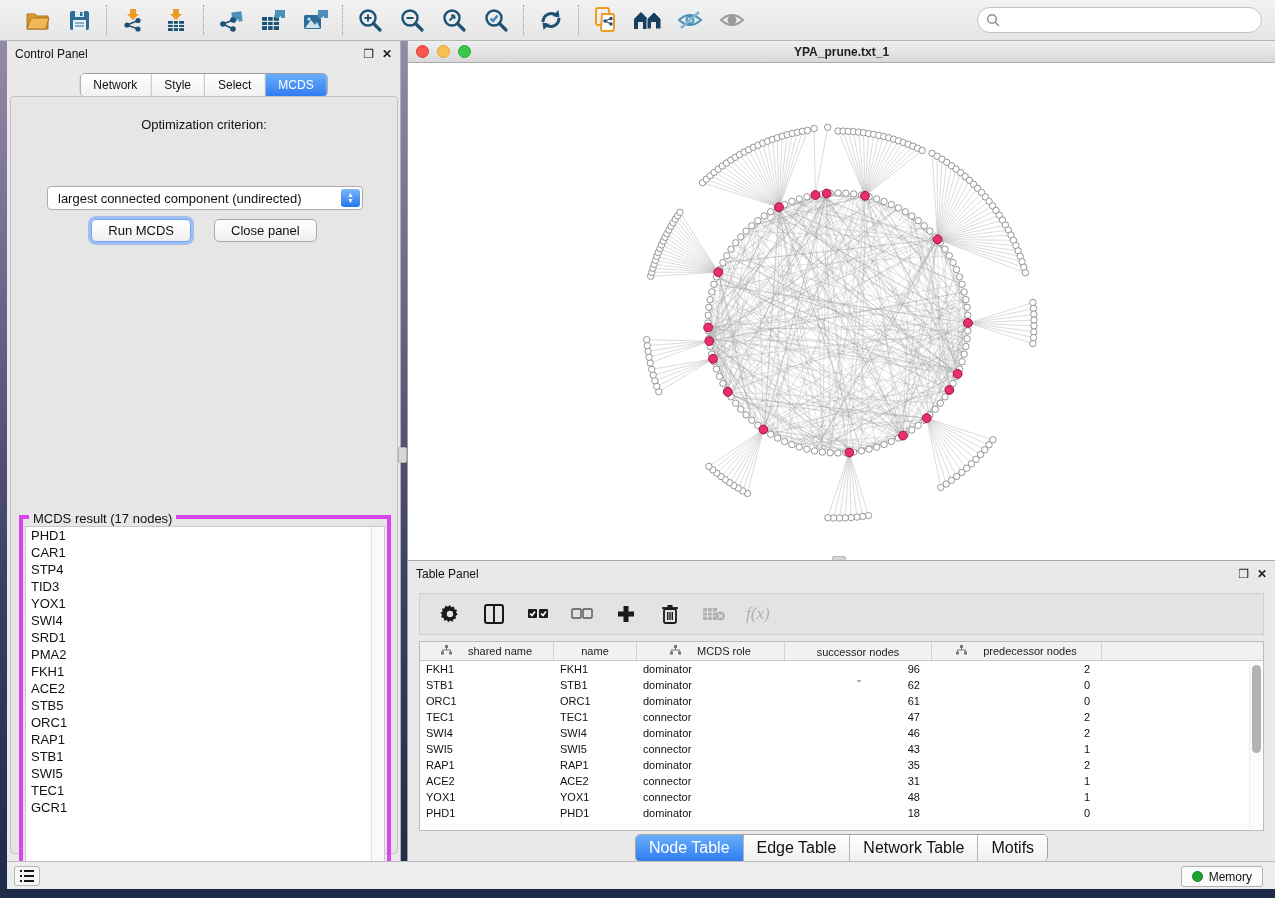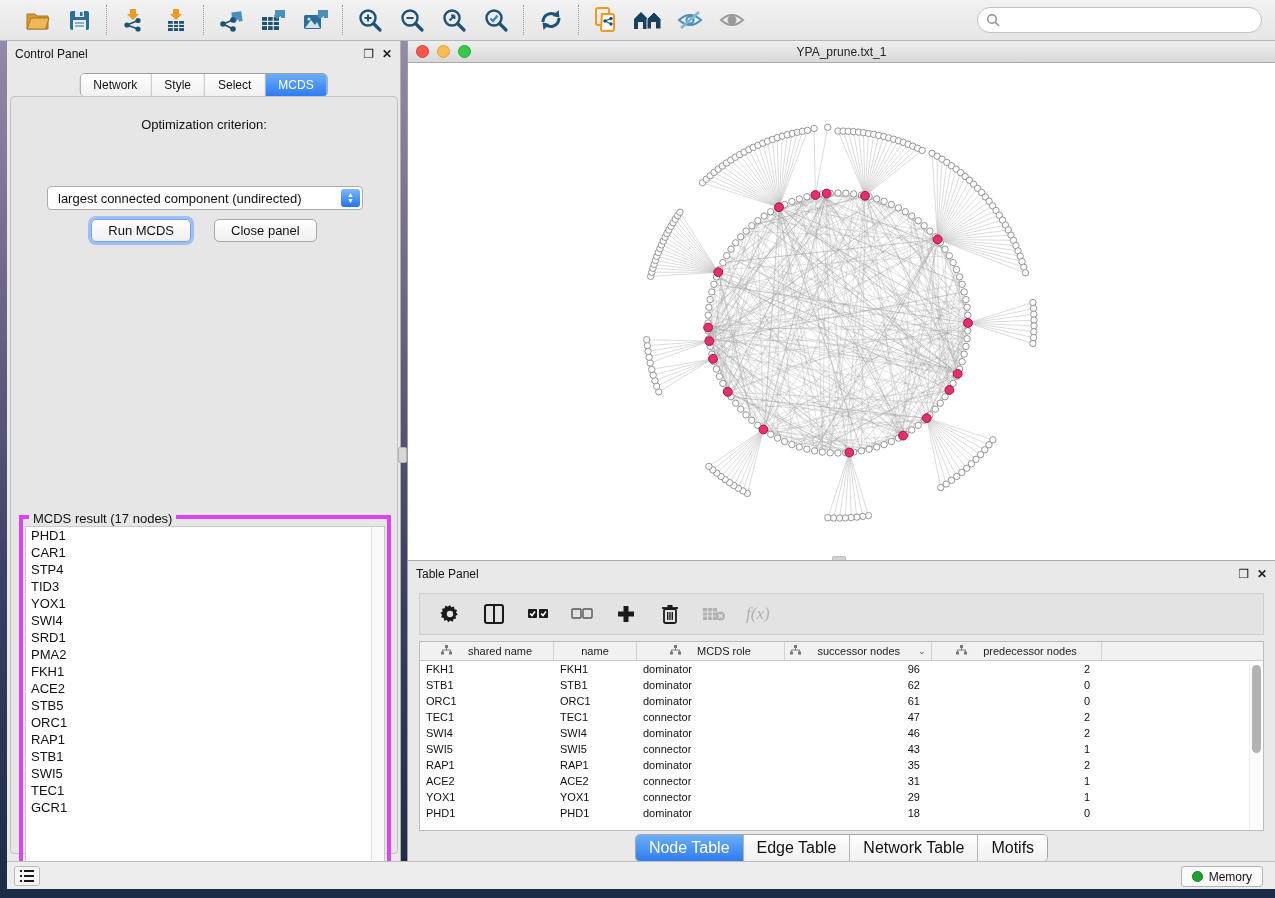--- a/index.html
+++ b/index.html
@@ -65,21 +65,21 @@
   .net-window { position:absolute; left:407px; top:41px; width:868px; height:519px;
     background:#fff; border-left:1px solid #9e9e9e; }
   .net-titlebar { height:22px; background:linear-gradient(#efefef,#d9d9d9);
     border-bottom:1px solid #ababab; display:flex; align-items:center; padding:0 8px; position:relative; }
   .traffic { display:flex; gap:8px; }
   .light { width:13px; height:13px; border-radius:50%; }
   .light.red { background:#f7564c; border:1px solid #dd3d35; }
   .light.yellow { background:#f6bf4f; border:1px solid #dfa33a; }
   .light.green { background:#39c84b; border:1px solid #27a83a; }
   .net-title { position:absolute; left:0; right:0; text-align:center; font-size:12px;
-    font-weight:400; color:#222; pointer-events:none; }
+    font-weight:700; color:#222; pointer-events:none; }
   .net-canvas { position:absolute; left:0; top:22px; right:0; bottom:0; background:#fff; }
 
   
   .table-panel { position:absolute; left:407px; top:560px; width:868px; height:301px;
     background:#e9e9e9; border-left:1px solid #9e9e9e; border-top:1px solid #ababab; }
   .tp-toolbar { position:absolute; left:11px; top:32px; right:11px; height:42px;
     background:#e3e3e3; border:1px solid #cfcfcf; display:flex; align-items:center; gap:20px;
     padding-left:18px; }
   .tp-ico { display:flex; align-items:center; justify-content:center; width:24px; height:24px; }
   .fx { font-family:"Liberation Serif", serif; font-style:italic; font-size:17px; color:#b0b0b0; }
@@ -1206,21 +1206,21 @@
         </div>
         <div class="th" style="width: 148px;">
           <span><svg width="11" height="10" viewBox="0 0 11 10">
               <rect x="4" y="0" width="3" height="3" fill="#777"></rect>
               <rect x="0" y="6.5" width="3" height="3" fill="#777"></rect>
               <rect x="8" y="6.5" width="3" height="3" fill="#777"></rect>
               <path d="M5.5 3 v2 M1.5 6.5 v-1.5 h8 v1.5" stroke="#777" fill="none"></path>
             </svg></span>
           <span>MCDS role</span>
         </div>
-        <div class="th" style="width: 147px;">
+        <div class="th" style="width: 147px; flex-direction: column;">
           <span><svg width="11" height="10" viewBox="0 0 11 10">
               <rect x="4" y="0" width="3" height="3" fill="#777"></rect>
               <rect x="0" y="6.5" width="3" height="3" fill="#777"></rect>
               <rect x="8" y="6.5" width="3" height="3" fill="#777"></rect>
               <path d="M5.5 3 v2 M1.5 6.5 v-1.5 h8 v1.5" stroke="#777" fill="none"></path>
             </svg></span>
           <span>successor nodes</span>
           <span class="hdr-chevron">⌄</span>
         </div>
         <div class="th" style="width: 170px;">
@@ -1287,21 +1287,21 @@
           <div class="td" style="width: 134px;">ACE2</div>
           <div class="td" style="width: 83px;">ACE2</div>
           <div class="td" style="width: 148px;">connector</div>
           <div class="td num" style="width: 147px; padding-right: 12px;">31</div>
           <div class="td num" style="width: 170px; padding-right: 12px;">1</div>
         </div>
         <div class="trow">
           <div class="td" style="width: 134px;">YOX1</div>
           <div class="td" style="width: 83px;">YOX1</div>
           <div class="td" style="width: 148px;">connector</div>
-          <div class="td num" style="width: 147px; padding-right: 12px;">29</div>
+          <div class="td num" style="width: 147px; padding-right: 12px;">48</div>
           <div class="td num" style="width: 170px; padding-right: 12px;">1</div>
         </div>
         <div class="trow">
           <div class="td" style="width: 134px;">PHD1</div>
           <div class="td" style="width: 83px;">PHD1</div>
           <div class="td" style="width: 148px;">dominator</div>
           <div class="td num" style="width: 147px; padding-right: 12px;">18</div>
           <div class="td num" style="width: 170px; padding-right: 12px;">0</div>
         </div>
       </div>

